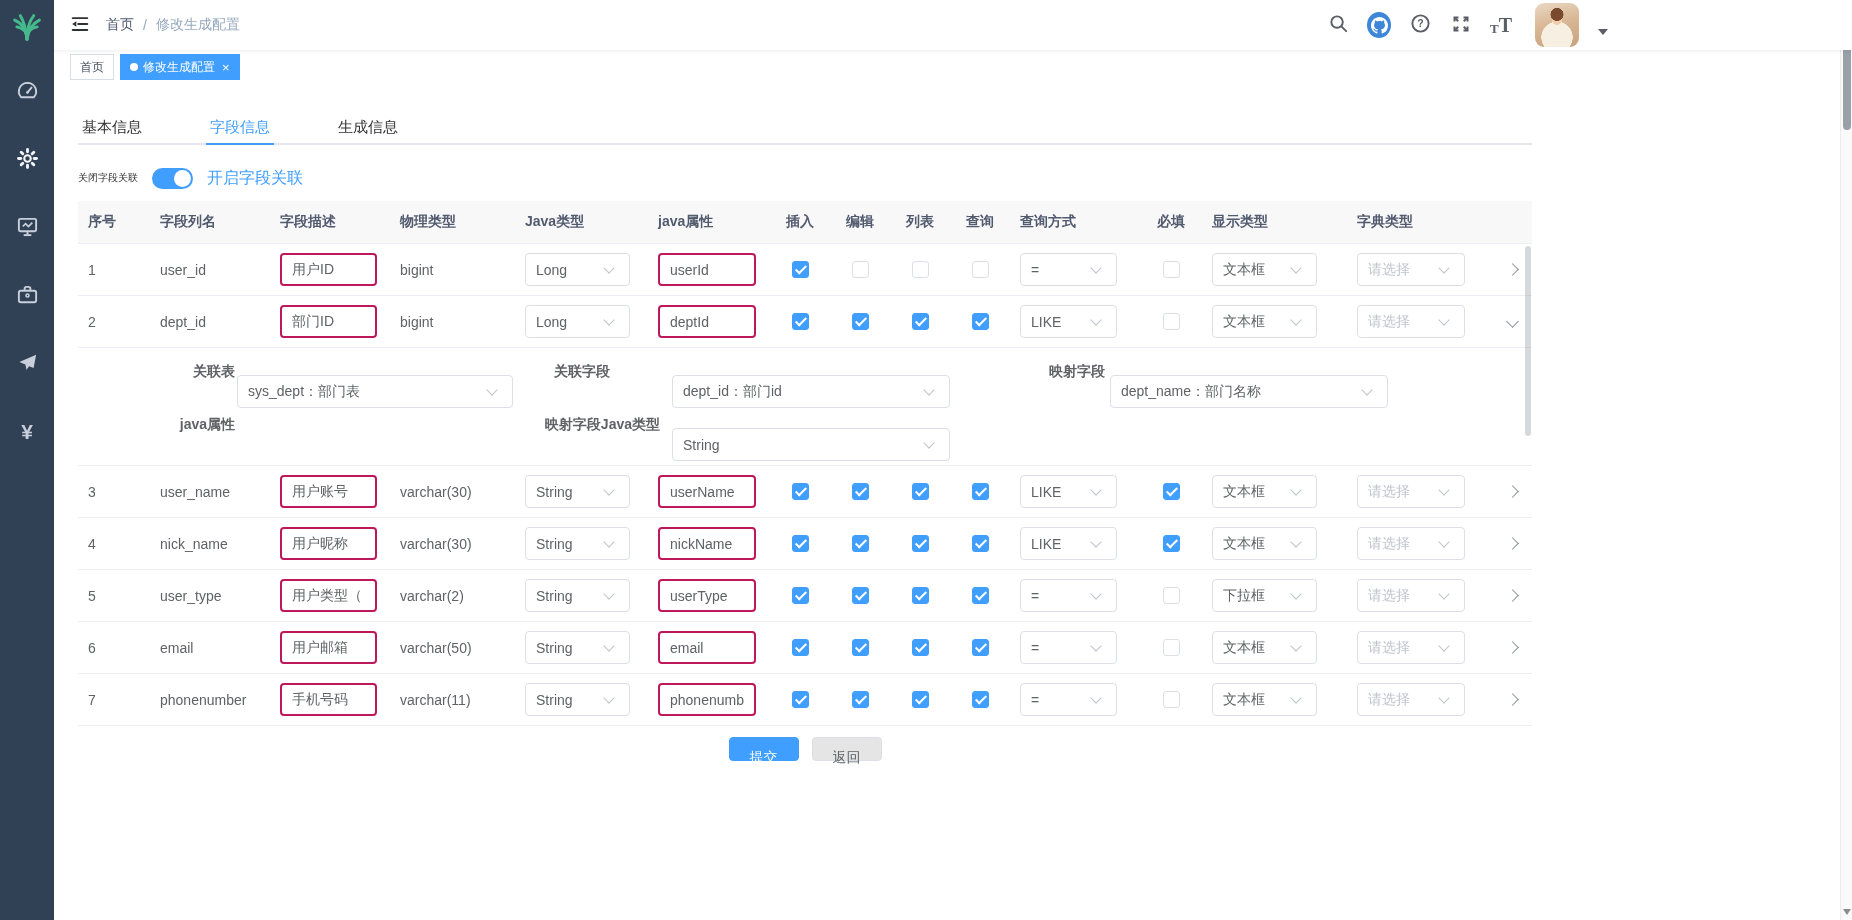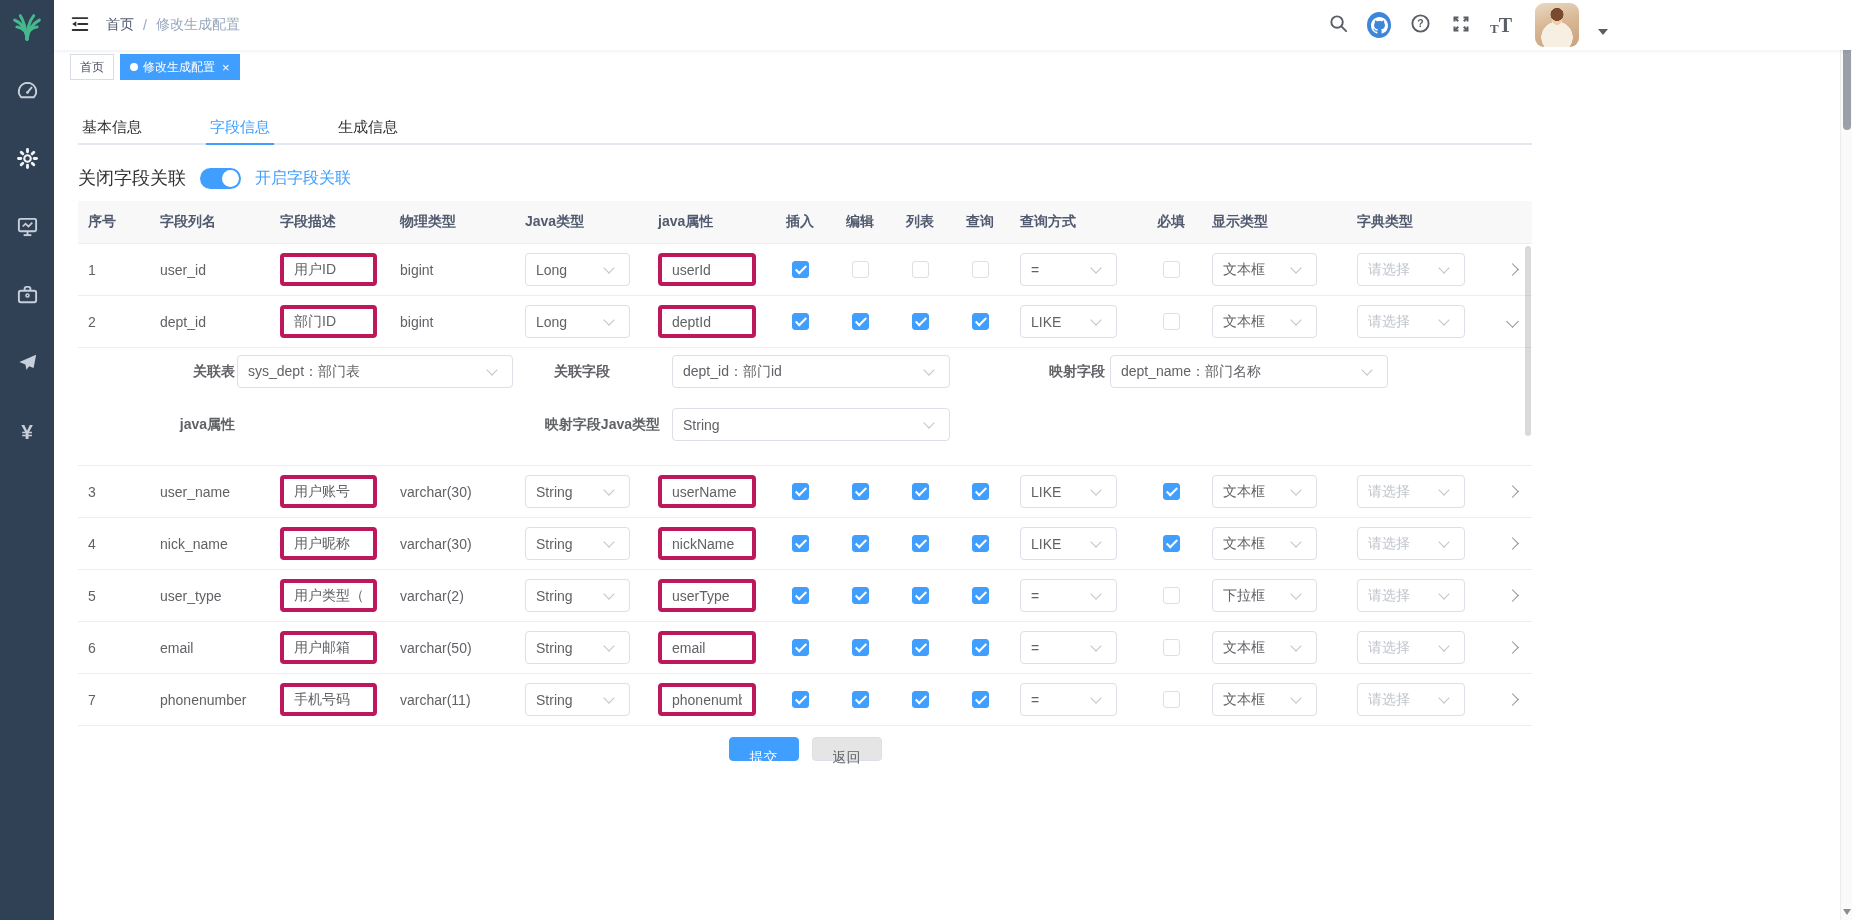--- a/index.html
+++ b/index.html
@@ -44,21 +44,21 @@
   .tag-dot { width:8px; height:8px; border-radius:50%; background:#fff; display:inline-block; }
   .tag-close { font-size:13px; margin-left:2px; cursor:pointer; line-height:1; }
 
   
   .content { flex:1; background:#fff; padding:24px 0 0 24px; position:relative; }
   .form-tabs { width:1454px; display:flex; border-bottom:2px solid #e4e7ed; margin-bottom:17px; }
   .form-tab { font-size:15px; color:#303133; padding:10px 4px 6px; margin-right:60px; cursor:pointer; margin-bottom:-2px; }
   .form-tab.active { color:#409eff; border-bottom:2px solid #409eff; }
 
   .assoc-row { display:flex; align-items:center; gap:14px; height:32px; margin-bottom:7px; }
-  .assoc-label { color:#303133; font-size:18px; }
+  .assoc-label { color:#303133; font-size:10px; }
   .switch { width:41px; height:21px; border-radius:11px; background:#409eff; position:relative; cursor:pointer; flex-shrink:0; }
   .switch .knob { position:absolute; right:2px; top:2px; width:17px; height:17px; border-radius:50%; background:#fff; }
   .assoc-on { color:#409eff; font-size:16px; }
 
   
   .tbl { width:1454px; position:relative; }
   .hrow { display:flex; align-items:center; height:43px; background:#f8f8f9; border-bottom:1px solid #ebeef5; }
   .hcell { font-weight:bold; color:#515a6e; font-size:14px; display:flex; align-items:center; }
   .trow { display:flex; align-items:center; height:52px; border-bottom:1px solid #ebeef5; background:#fff; }
   .cell { display:flex; align-items:center; height:100%; color:#606266; }
@@ -68,40 +68,40 @@
   .col-column_type{width:125px;padding-left:10px}
   .col-java_type{width:133px;padding-left:10px}
   .col-java_field{width:122px;padding-left:10px}
   .col-insert,.col-edit,.col-list,.col-query{width:60px;justify-content:center}
   .col-query_type{width:130px;padding-left:10px}
   .col-required{width:62px;justify-content:center}
   .col-html_type{width:145px;padding-left:10px}
   .col-dict_type{width:145px;padding-left:10px}
   .col-exp{flex:1;justify-content:center}
 
-  .inp { height:33px; border:4px solid #be185d; border-radius:4px; padding:0 10px; font-size:14px; color:#606266; outline:none; background:#fff; font-family:"Liberation Sans",sans-serif; }
+  .inp { height:33px; border:2px solid #be185d; border-radius:4px; padding:0 10px; font-size:14px; color:#606266; outline:none; background:#fff; font-family:"Liberation Sans",sans-serif; }
   .w97{width:97px} .w98{width:98px}
   .sel { height:33px; border:1px solid #dcdfe6; border-radius:4px; background:#fff; display:flex; align-items:center; padding:0 16px 0 10px; cursor:pointer; justify-content:space-between; }
   .sel-text { font-size:14px; color:#606266; white-space:nowrap; overflow:hidden; }
   .sel-text.placeholder { color:#c0c4cc; }
   .sel-arrow { width:8px; height:8px; border-left:1.4px solid #c0c4cc; border-bottom:1.4px solid #c0c4cc; transform:rotate(-45deg); margin-top:-4px; flex-shrink:0; margin-left:4px; }
   .sw105{width:105px} .sw97{width:97px} .sw108{width:108px}
 
   .cb { width:17px; height:17px; border:1px solid #dcdfe6; border-radius:3px; background:#fff; position:relative; cursor:pointer; flex-shrink:0; }
   .cb.checked { background:#409eff; border-color:#409eff; }
   .cb.checked::after { content:""; position:absolute; left:5px; top:1px; width:4px; height:9px; border-right:2px solid #fff; border-bottom:2px solid #fff; transform:rotate(45deg); }
 
   .arrow-r { width:9px; height:9px; border-right:1.6px solid #8a9099; border-top:1.6px solid #8a9099; transform:rotate(45deg); cursor:pointer; }
   .arrow-d { width:9px; height:9px; border-right:1.6px solid #8a9099; border-top:1.6px solid #8a9099; transform:rotate(135deg); cursor:pointer; }
 
   
   .exp-panel { position:relative; height:118px; border-bottom:1px solid #ebeef5; background:#fff; }
   .exp-label { position:absolute; text-align:right; font-weight:bold; color:#606266; line-height:33px; font-size:14px; white-space:nowrap; }
   .exp-ctrl { position:absolute; height:33px; }
-  .exp-ctrl .sel, .exp-ctrl .inp { width:100%; }
+  .exp-ctrl .sel, .exp-ctrl .inp { width:100%;margin-top:20px; }
   .l-r0i0{left:0;top:7px;width:157px}   .c-r0i0{left:159px;top:7px;width:276px}
   .l-r0i1{left:380px;top:7px;width:152px} .c-r0i1{left:594px;top:7px;width:278px}
   .l-r0i2{left:880px;top:7px;width:147px} .c-r0i2{left:1032px;top:7px;width:278px}
   .l-r1i0{left:0;top:60px;width:157px}  .c-r1i0{left:159px;top:60px;width:276px}
   .l-r1i1{left:420px;top:60px;width:162px} .c-r1i1{left:594px;top:60px;width:278px}
 
   
   .footer-btns { width:1454px; display:flex; justify-content:center; gap:13px; margin-top:11px; }
   .btn { height:22px; border-radius:4px; font-size:14px; padding:11px 20px; cursor:pointer; font-family:"Liberation Sans",sans-serif; }
   .btn-primary { background:#409eff; color:#fff; border:1px solid #409eff; }

